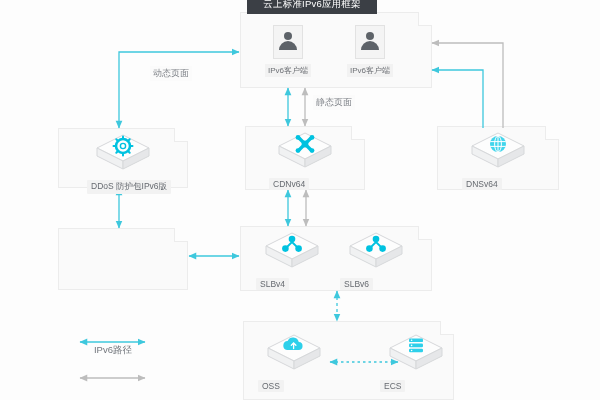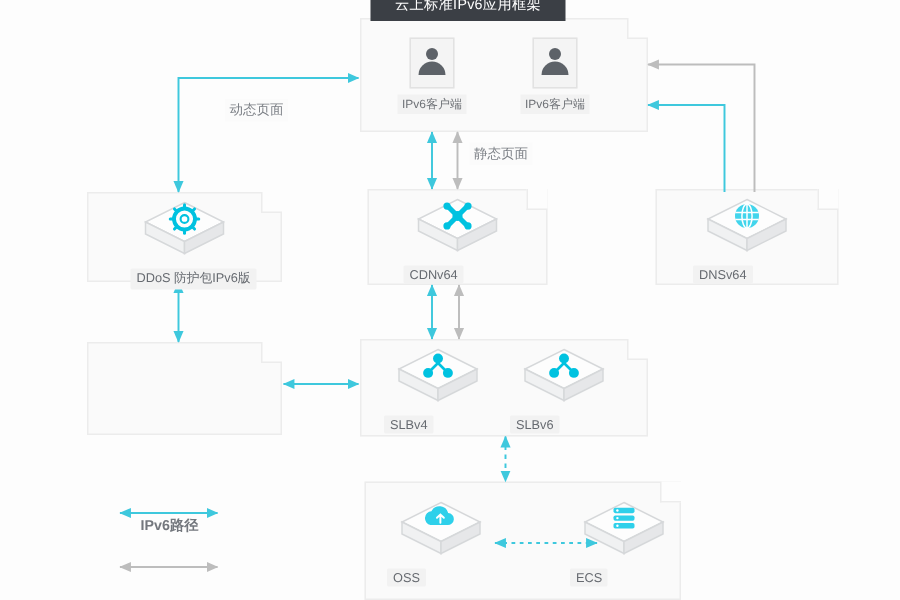--- a/index.html
+++ b/index.html
@@ -152,21 +152,20 @@
 
   
   .legend { position: absolute; z-index: 30; }
   .legrow { position: relative; width: 120px; }
   .legtext {
     text-align: center;
     font-size: 9.5px;
     color: #73777d;
     margin-top: 2px;
     white-space: nowrap;
-    font-weight: bold;
   }
 </style>
 </head>
 <body>
 
 <div id="stage">
 
   <svg id="wires" viewBox="0 0 600 400" width="600" height="400">
     <defs>
       <marker id="a6" markerWidth="7" markerHeight="7" refX="5.6" refY="3" orient="auto" markerUnits="strokeWidth">

